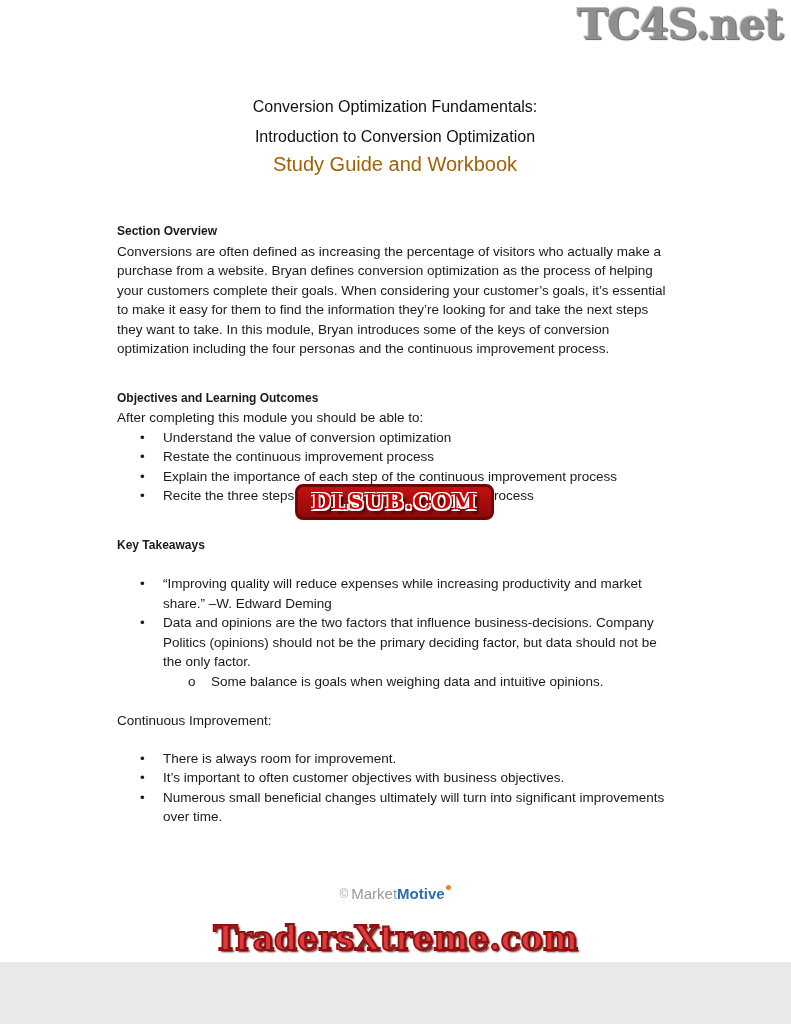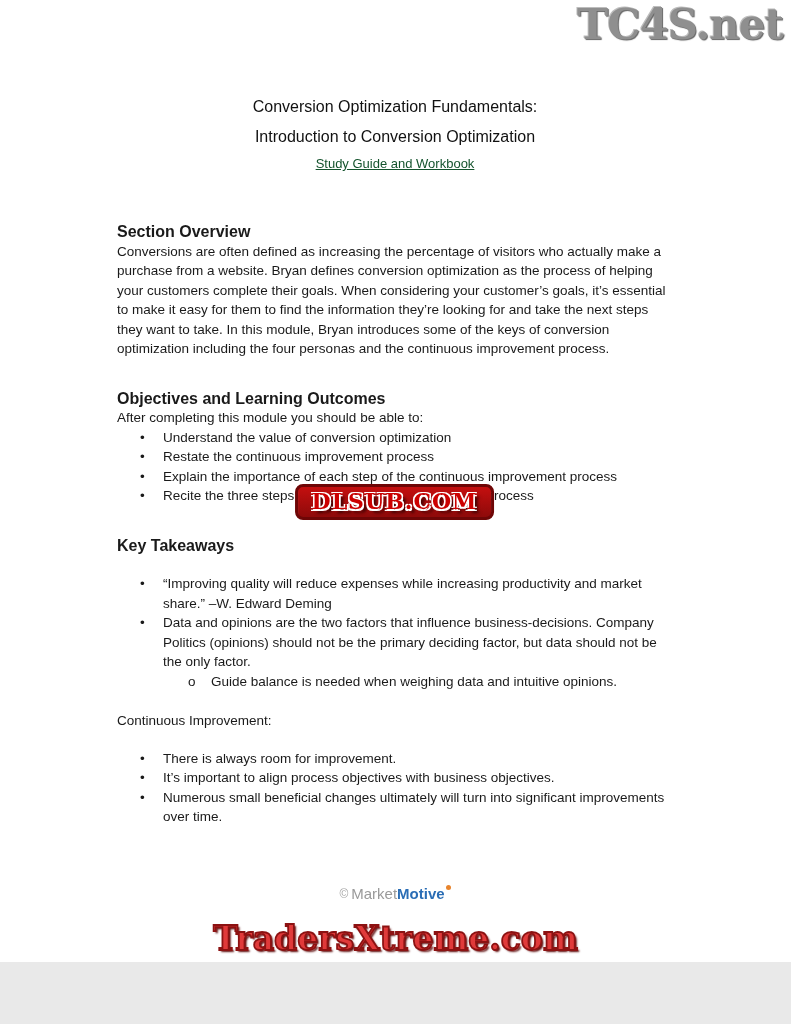--- a/index.html
+++ b/index.html
@@ -28,28 +28,27 @@
   .title-block{
     margin-top:92px;
     text-align:center;
   }
   .title-line{
     font-size:16px;
     line-height:30px;
     color:#111;
   }
   .subtitle-line{
-    font-size:13px;
+    font-size:20px;
     line-height:24px;
-    color:#14532d;
-    text-decoration:underline;
+    color:#a16207;
   }
   .heading{
     font-weight:bold;
-    font-size:16px;
+    font-size:12px;
     line-height:19.5px;
   }
   .body-text{
     font-size:13.5px;
     line-height:19.5px;
   }
   .sec-overview{margin-top:46px;}
   .sec-objectives{margin-top:30px;}
   .sec-takeaways{margin-top:30px;}
   .sec-takeaways .bullet-list{margin-top:19px;}
@@ -171,35 +170,35 @@
         <div class="bullet-row">
           <span class="marker">•</span>
           <span class="btext">“Improving quality will reduce expenses while increasing productivity and market share.” –W. Edward Deming</span>
         </div>
         <div class="bullet-row">
           <span class="marker">•</span>
           <span class="btext">Data and opinions are the two factors that influence business-decisions. Company Politics (opinions) should not be the primary deciding factor, but data should not be the only factor.</span>
         </div>
         <div class="bullet-row sub-row">
           <span class="marker">o</span>
-          <span class="btext">Guide balance is needed when weighing data and intuitive opinions.</span>
+          <span class="btext">Some balance is goals when weighing data and intuitive opinions.</span>
         </div>
       </div>
     </div>
 
     <div class="sec-continuous">
       <div class="body-text">Continuous Improvement:</div>
       <div class="bullet-list">
         <div class="bullet-row">
           <span class="marker">•</span>
           <span class="btext">There is always room for improvement.</span>
         </div>
         <div class="bullet-row">
           <span class="marker">•</span>
-          <span class="btext">It’s important to align process objectives with business objectives.</span>
+          <span class="btext">It’s important to often customer objectives with business objectives.</span>
         </div>
         <div class="bullet-row">
           <span class="marker">•</span>
           <span class="btext">Numerous small beneficial changes ultimately will turn into significant improvements over time.</span>
         </div>
       </div>
     </div>
 
     <div class="brand">
       <span class="copy">©</span><span class="market">Market</span><span class="motive">Motive</span><span class="accent-dot"></span>

